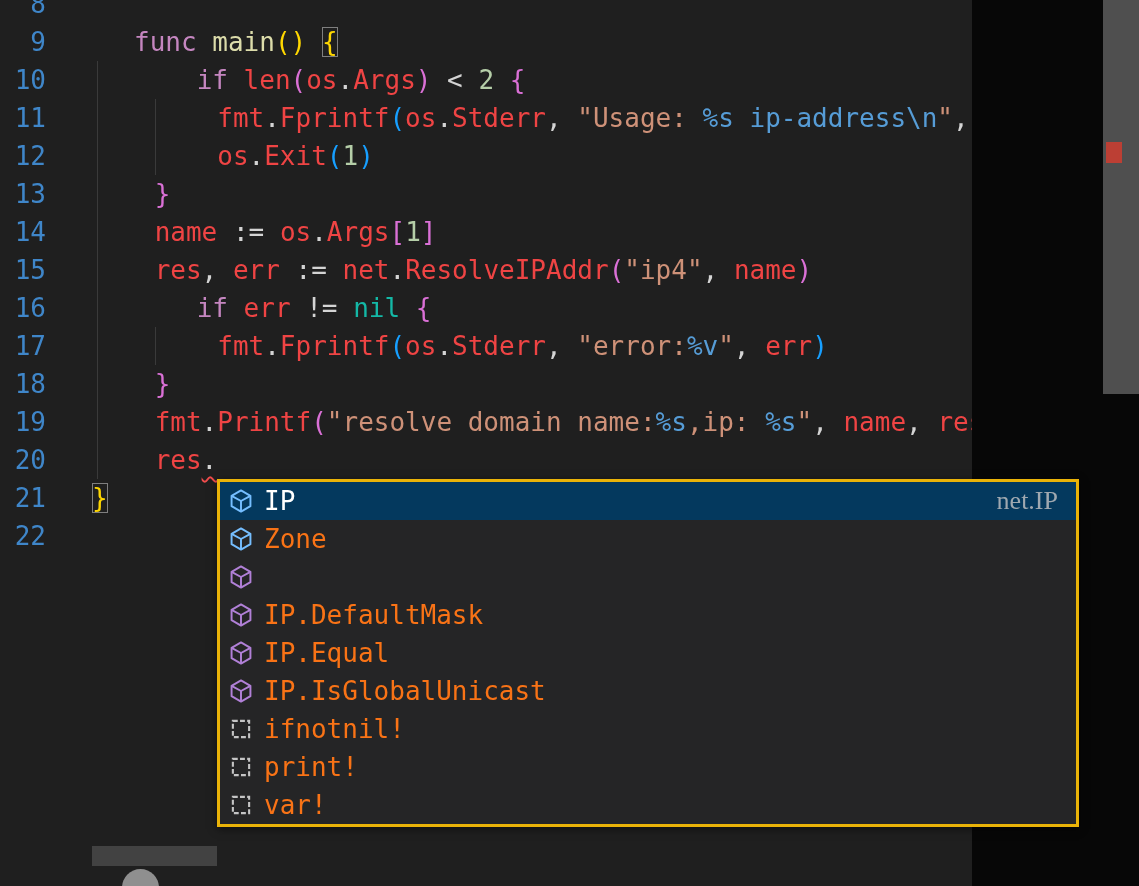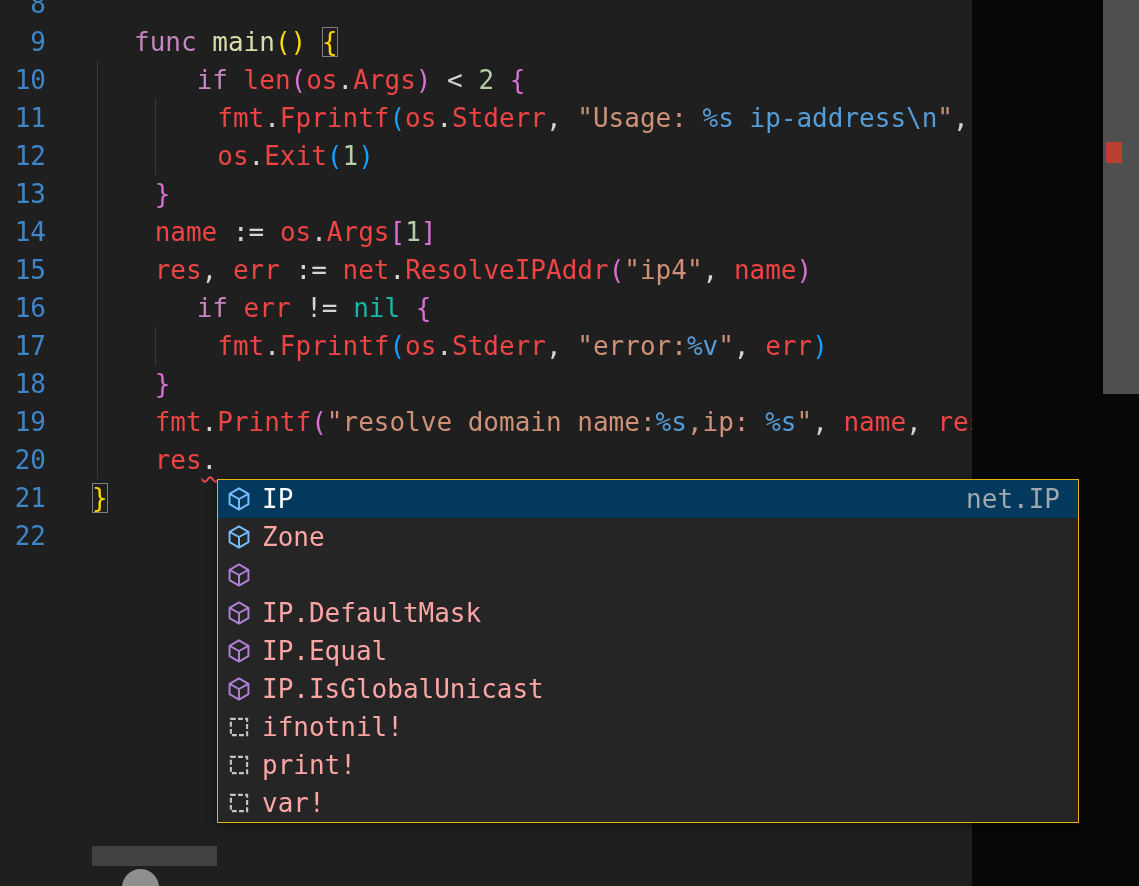--- a/index.html
+++ b/index.html
@@ -72,33 +72,33 @@
     background:#424242;
   }
   .fab-circle {
     position:absolute; left:122px; top:869px; width:37px; height:37px;
     border-radius:50%; background:#8f8f8f;
   }
 
   
   .suggest {
     position:absolute; left:217px; top:479px; width:862px;
-    background:#252526; border:1px solid #eab308;
+    background:#252526; border:3px solid #eab308;
     z-index:10;
     box-shadow:0 2px 8px rgba(0,0,0,0.5);
   }
   .suggest-row {
     display:flex; align-items:center; height:38px;
-    font-size:26px; line-height:38px; color:#fca5a5;
+    font-size:26px; line-height:38px; color:#f97316;
     padding:0 18px 0 8px; white-space:pre; cursor:default;
   }
   .suggest-row.selected { background:#04395e; color:#ffffff; }
   .s-icon { width:36px; flex:none; display:flex; align-items:center; }
   .s-label { flex:none; }
-  .s-detail { margin-left:auto; color:#9fa8b0; }
+  .s-detail { margin-left:auto; color:#9fa8b0;font-family:Liberation Serif, serif; }
 </style>
 </head>
 <body>
 
 <div class="editor">
   <div class="guide guide-1"></div>
   <div class="guide guide-2a"></div>
   <div class="guide guide-2b"></div>
   <div class="code-rows">
       <div class="code-row"><div class="gutter">8</div><div class="line-content"></div></div>

